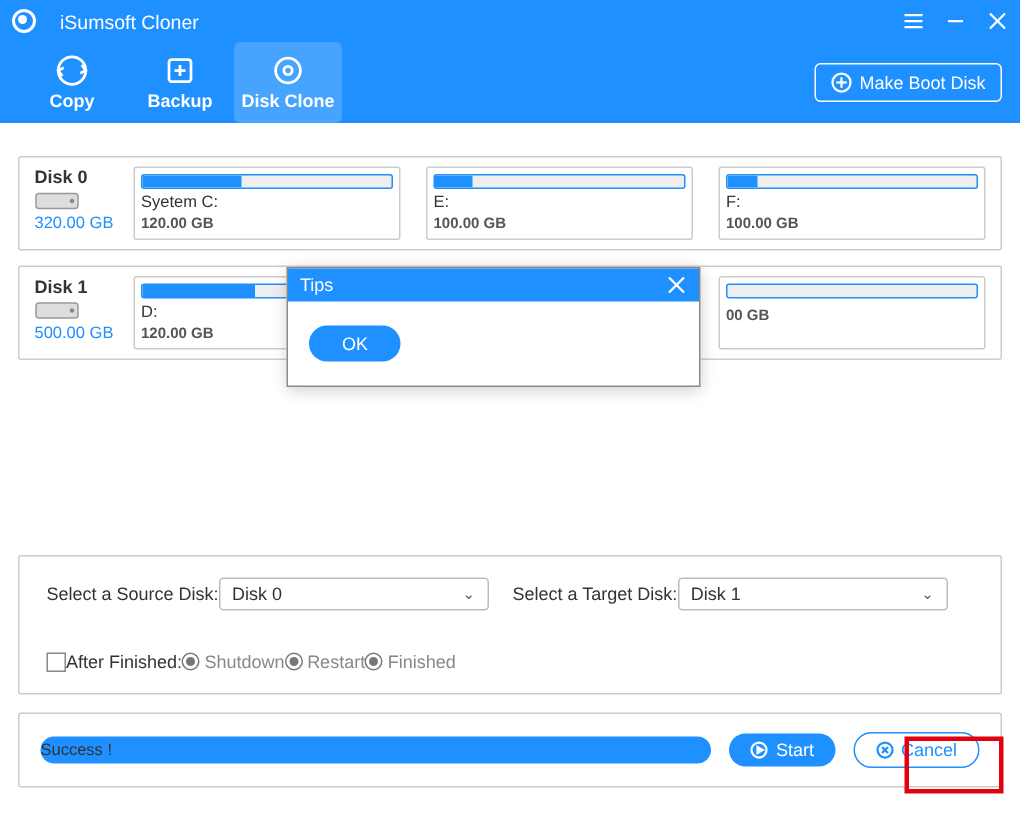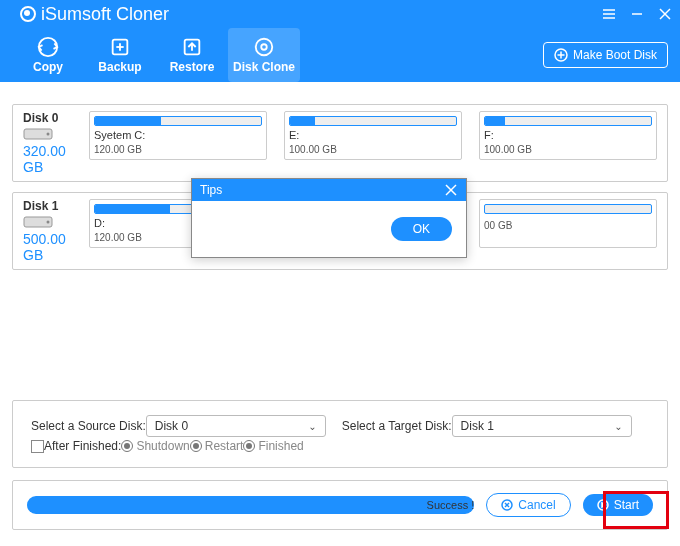--- a/index.html
+++ b/index.html
@@ -1,67 +1,67 @@
 <!DOCTYPE html>
 <html><head>
 <meta charset="utf-8">
 <style>
   * { box-sizing: border-box; margin: 0; padding: 0; }
   body { font-family: "Segoe UI", Arial, sans-serif; background: #fff; width: 680px; height: 546px; overflow: hidden; position: relative; }
   .titlebar { background: #1e90ff; height: 28px; display: flex; align-items: center; justify-content: space-between; padding: 0 8px; color: #fff; }
-  .titlebar-left { display: flex; align-items: center; gap: 5px; font-size: 18px; margin-left: 12px; }
+  .titlebar-left { display: flex; align-items: center; gap: 16px; font-size: 13px; }
   .logo-icon { width: 16px; height: 16px; border: 2px solid #fff; border-radius: 50%; position: relative; }
   .logo-icon::after { content: ""; position: absolute; width: 6px; height: 6px; background: #fff; border-radius: 50%; top: 2px; left: 2px; }
   .titlebar-right { display: flex; gap: 14px; align-items: center; }
   .win-ctrl { width: 14px; height: 14px; display: flex; align-items: center; justify-content: center; cursor: pointer; }
   .win-ctrl svg { stroke: #fff; fill: none; stroke-width: 1.5; }
   .toolbar { background: #1e90ff; height: 54px; display: flex; align-items: center; justify-content: space-between; padding: 0 12px; }
   .toolbar-tabs { display: flex; height: 100%; font-weight: bold; }
   .tab { width: 72px; display: flex; flex-direction: column; align-items: center; justify-content: center; color: #fff; font-size: 12px; cursor: pointer; gap: 2px; }
   .tab.active { background: rgba(255,255,255,0.18); border-radius: 4px; }
   .tab-icon { width: 22px; height: 22px; display: flex; align-items: center; justify-content: center; }
   .make-boot { border: 1px solid #fff; color: #fff; background: transparent; border-radius: 4px; padding: 5px 10px; font-size: 12px; display: flex; align-items: center; gap: 5px; cursor: pointer; }
   .content { padding: 22px 12px; }
   .disk-card { border: 1px solid #ccc; border-radius: 2px; padding: 6px 10px; margin-bottom: 10px; background: #fff; }
   .disk-row { display: flex; align-items: flex-start; gap: 8px; }
   .disk-header { width: 58px; display: flex; flex-direction: column; align-items: flex-start; font-size: 12px; }
   .disk-name { font-weight: 600; color: #333; }
   .disk-icon { width: 30px; height: 12px; margin: 3px 0; }
   .disk-icon svg { width: 100%; height: 100%; }
-  .disk-size { color: #1e90ff; font-size: 14px; }
+  .disk-size { color: #1e90ff; font-size: 11px; }
   .partitions { flex: 1; display: flex; gap: 17px; }
   .partition { flex: 1; border: 1px solid #ccc; border-radius: 2px; padding: 4px; font-size: 11px; display: flex; flex-direction: column; gap: 3px; }
   .part-bar { height: 10px; background: #eee; border: 1px solid #1e90ff; border-radius: 2px; position: relative; overflow: hidden; }
   .part-fill { height: 100%; background: #1e90ff; }
   .part-label { color: #333; font-size: 11px; }
-  .part-size { color: #555; font-size: 10px; }
+  .part-size { color: #555; font-size: 10px; font-weight: bold; }
   .settings { border: 1px solid #ccc; border-radius: 2px; padding: 14px 18px; background: #fff; margin-top: 130px; }
   .settings-row { display: flex; align-items: center; gap: 0; font-size: 12px; color: #333; }
-  .settings-row + .settings-row { margin-top: 2px; }
+  .settings-row + .settings-row { margin-top: 27px; }
   .sel-label {}
   .dropdown { border: 1px solid #bbb; border-radius: 3px; padding: 3px 8px; min-width: 180px; display: flex; align-items: center; justify-content: space-between; font-size: 12px; background: #fff; cursor: pointer; }
   .dropdown .chev { font-size: 10px; color: #555; }
   .checkbox { width: 13px; height: 13px; border: 1px solid #888; background: #fff; display: inline-block; }
   .radio { width: 12px; height: 12px; border: 1px solid #777; border-radius: 50%; background: #fff; display: inline-flex; align-items: center; justify-content: center; }
   .radio .dot { width: 6px; height: 6px; background: #777; border-radius: 50%; }
   .radio-wrap { display: flex; align-items: center; gap: 3px; color: #888; }
   .bottom-card { border: 1px solid #ccc; border-radius: 2px; padding: 12px 14px; margin-top: 12px; display: flex; align-items: center; gap: 12px; background: #fff; }
-  .progress { flex: 1; height: 18px; background: #1e90ff; border-radius: 12px; display: flex; align-items: center; justify-content: flex-end; color: #333; font-size: 11px; }
+  .progress { flex: 1; height: 18px; background: #1e90ff; border-radius: 12px; display: flex; align-items: center; justify-content: flex-start; color: #333; font-size: 11px; }
   .btn { border-radius: 16px; padding: 4px 14px; font-size: 12px; display: flex; align-items: center; gap: 5px; cursor: pointer; }
   .btn-cancel { border: 1px solid #1e90ff; background: #fff; color: #1e90ff; }
   .btn-start { border: none; background: #1e90ff; color: #fff; }
   .highlight-box { position: absolute; border: 3px solid #e3000f; pointer-events: none; }
   .highlight-start { right: 11px; bottom: 17px; width: 66px; height: 38px; }
   .modal { position: absolute; left: 191px; top: 178px; width: 276px; background: #fff; border: 1px solid #888; box-shadow: 0 2px 10px rgba(0,0,0,0.2); }
   .modal-head { background: #1e90ff; color: #fff; font-size: 12px; padding: 4px 8px; display: flex; justify-content: space-between; align-items: center; }
   .modal-close { width: 14px; height: 14px; cursor: pointer; }
   .modal-body { padding: 28px 14px 16px 14px; }
   .modal-msg { font-size: 12px; color: #333; }
   .modal-underline { margin-top: 4px; border-bottom: 2px dashed #e3000f; width: 220px; }
-  .modal-foot { display: flex; justify-content: flex-end; padding: 16px 14px 16px 14px; }
+  .modal-foot { display: flex; padding: 16px 14px 16px 14px; }
   .btn-ok { background: #1e90ff; color: #fff; border: none; border-radius: 14px; padding: 5px 22px; font-size: 12px; cursor: pointer; }
 </style>
 </head>
 <body>
 
 <div class="titlebar">
   <div class="titlebar-left">
     <span class="logo-icon"></span>
     <span>iSumsoft Cloner</span>
   </div>
@@ -103,30 +103,20 @@
     <div class="tab">
       <span class="tab-icon">
           <svg viewBox="0 0 24 24" fill="none" stroke="#fff" stroke-width="2">
             <rect x="4" y="4" width="16" height="16" rx="2"></rect>
             <line x1="12" y1="8" x2="12" y2="16"></line>
             <line x1="8" y1="12" x2="16" y2="12"></line>
           </svg>
         </span>
       <span>Backup</span>
     </div>
-    <div class="tab">
-      <span class="tab-icon">
-          <svg viewBox="0 0 24 24" fill="none" stroke="#fff" stroke-width="2">
-            <rect x="4" y="4" width="16" height="16" rx="2"></rect>
-            <polyline points="8 12 12 8 16 12"></polyline>
-            <line x1="12" y1="8" x2="12" y2="16"></line>
-          </svg>
-        </span>
-      <span>Restore</span>
-    </div>
     <div class="tab active">
       <span class="tab-icon">
           <svg viewBox="0 0 24 24" fill="none" stroke="#fff" stroke-width="2">
             <circle cx="12" cy="12" r="9"></circle>
             <circle cx="12" cy="12" r="3"></circle>
           </svg>
         </span>
       <span>Disk Clone</span>
     </div>
   </div>
@@ -247,34 +237,34 @@
           </span>
           <span>Finished</span>
         </span>
     </div>
   </div>
 
   <div class="bottom-card">
     <div class="progress">
       <span>Success !</span>
     </div>
+    <button class="btn btn-start">
+      <svg viewBox="0 0 12 12" width="12" height="12" fill="none" stroke="#fff" stroke-width="1.5">
+          <circle cx="6" cy="6" r="5"></circle>
+          <polygon points="5,4 8.5,6 5,8" fill="#fff"></polygon>
+        </svg>
+      <span>Start</span>
+    </button>
     <button class="btn btn-cancel">
       <svg viewBox="0 0 12 12" width="12" height="12" fill="none" stroke="#1e90ff" stroke-width="1.5">
           <circle cx="6" cy="6" r="5"></circle>
           <line x1="4" y1="4" x2="8" y2="8"></line>
           <line x1="8" y1="4" x2="4" y2="8"></line>
         </svg>
       <span>Cancel</span>
-    </button>
-    <button class="btn btn-start">
-      <svg viewBox="0 0 12 12" width="12" height="12" fill="none" stroke="#fff" stroke-width="1.5">
-          <circle cx="6" cy="6" r="5"></circle>
-          <polygon points="5,4 8.5,6 5,8" fill="#fff"></polygon>
-        </svg>
-      <span>Start</span>
     </button>
   </div>
 
 </div>
 
 <div class="highlight-box highlight-start"></div>
 
 <div class="modal">
   <div class="modal-head">
     <span>Tips</span>

